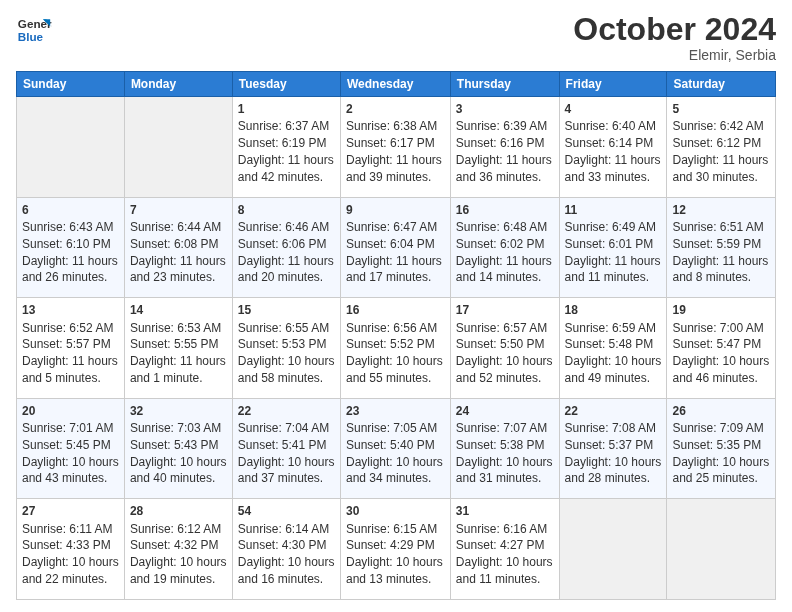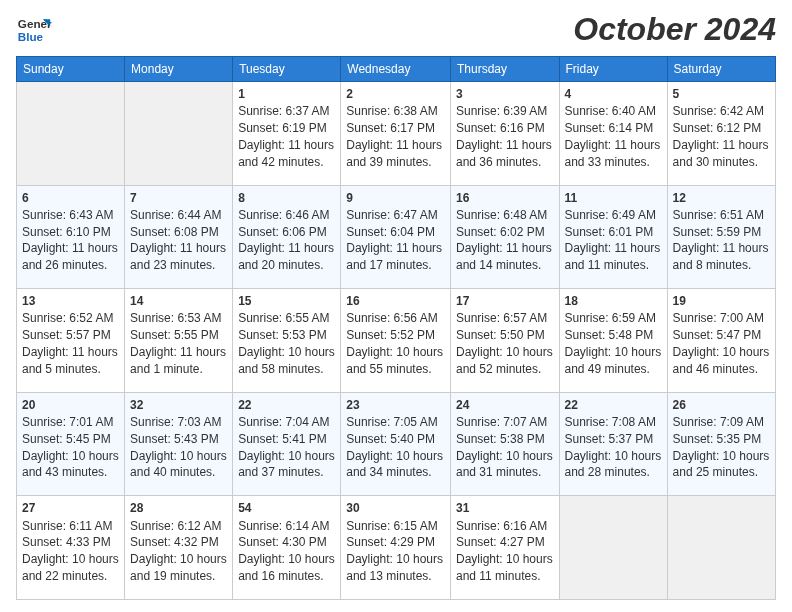--- a/index.html
+++ b/index.html
@@ -27,21 +27,20 @@
       display: flex;
       align-items: center;
       gap: 4px;
     }
     .logo-icon {
       width: 36px;
       height: 36px;
     }
     .title-section {
       text-align: right;
-      font-style: italic;
     }
     .month-title {
       font-size: 32px;
       font-weight: bold;
       color: #333;
       line-height: 1.1;
     }
     .subtitle {
       font-size: 14px;
       color: #555;
@@ -49,21 +48,21 @@
     .calendar {
       width: 100%;
       border-collapse: collapse;
       flex: 1;
       font-size: 10.5px;
     }
     .calendar thead tr th {
       background-color: #2b7cd3;
       color: #fff;
       font-size: 12px;
-      font-weight: normal;
+      font-weight: bold;
       padding: 5px 6px;
       text-align: left;
       border: 1px solid #1a5fa8;
     }
     .calendar tbody tr td {
       border: 1px solid #ccc;
       vertical-align: top;
       padding: 4px 5px;
       width: 113px;
       min-height: 70px;
@@ -102,20 +101,21 @@
     <div class="logo">
       <svg class="logo-icon" viewBox="0 0 40 40">
         <text x="2" y="18" font-size="13" font-weight="bold" fill="#333" font-family="Arial">General</text>
         <text x="2" y="32" font-size="13" font-weight="bold" fill="#1a6bbf" font-family="Arial">Blue</text>
         <polygon points="30,8 38,16 34,12 34,8" fill="#1a9cd8"></polygon>
         <polygon points="30,8 38,16 38,8" fill="#0070b8"></polygon>
       </svg>
     </div>
     <div class="title-section">
       <div class="month-title">October 2024</div>
+      <div class="subtitle">Elemir, Serbia</div>
     </div>
   </div>
 
   <table class="calendar">
     <thead>
       <tr>
 
       <th>Sunday</th>
           <th>Monday</th>
           <th>Tuesday</th>

